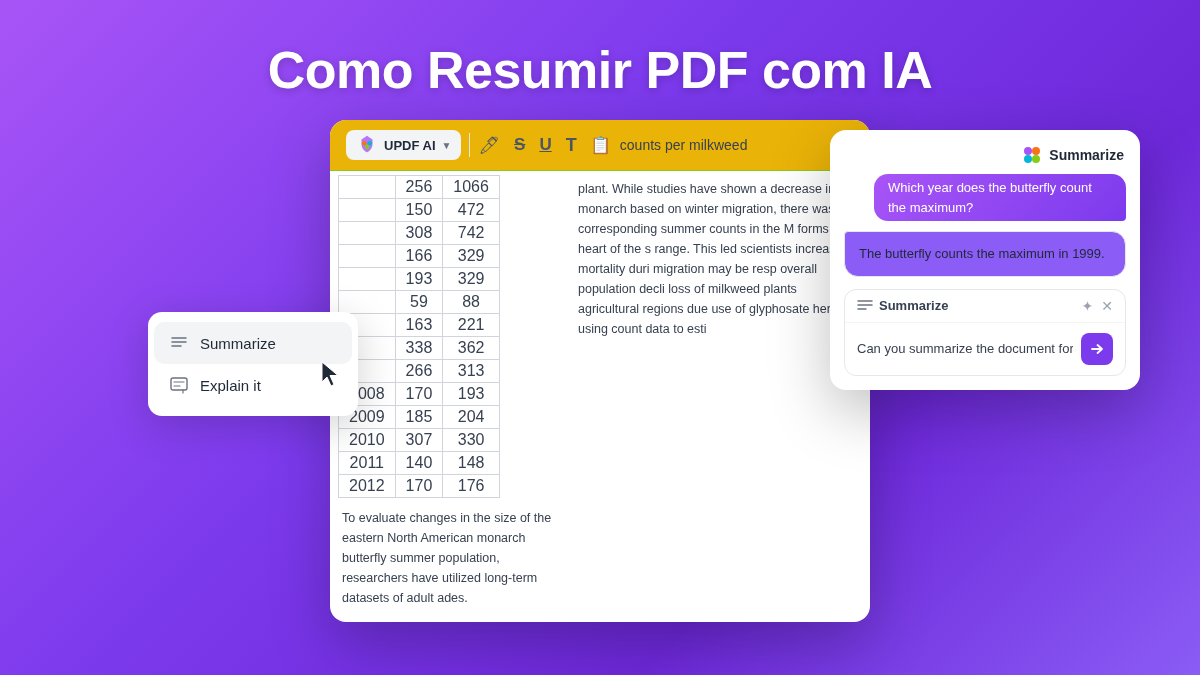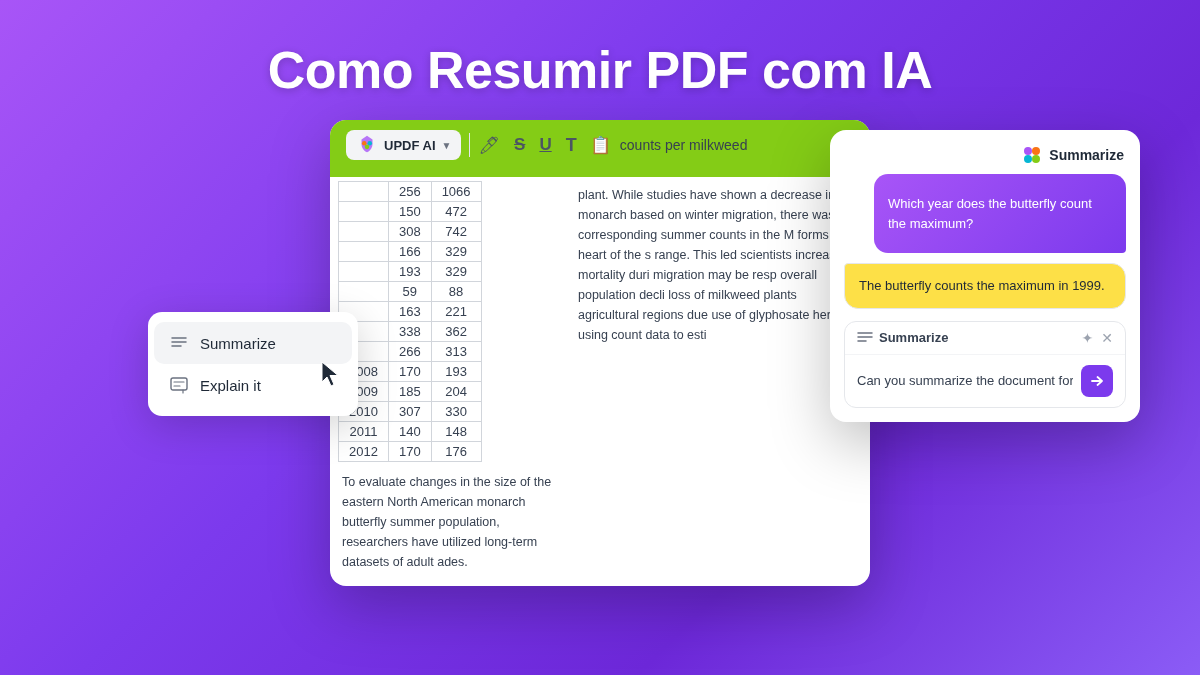--- a/index.html
+++ b/index.html
@@ -45,23 +45,23 @@
       box-shadow: 0 20px 60px rgba(0,0,0,0.25);
       overflow: hidden;
       position: relative;
       z-index: 2;
     }
 
     .pdf-toolbar {
       display: flex;
       align-items: center;
       padding: 10px 16px;
-      border-bottom: 7px solid #84cc16;
+      border-bottom: 1px solid #84cc16;
       gap: 8px;
-      background: #84cc16;
+      background: #eab308;
     }
 
     .updf-logo {
       display: flex;
       align-items: center;
       gap: 6px;
       background: #f3f4f6;
       border-radius: 8px;
       padding: 4px 10px;
       cursor: pointer;
@@ -110,21 +110,21 @@
     }
 
     
     .table-area {
       padding: 4px 8px;
       flex: 0 0 auto;
     }
 
     .data-table {
       border-collapse: collapse;
-      font-size: 13px;
+      font-size: 16px;
       color: #374151;
     }
 
     .data-table td {
       border: 1px solid #d1d5db;
       padding: 2px 10px;
       text-align: center;
     }
 
     
@@ -205,37 +205,37 @@
     }
 
     .chat-body {
       padding: 0 14px 10px;
     }
 
     
     .user-bubble {
       background: linear-gradient(135deg, #a855f7, #7c3aed);
       border-radius: 14px 14px 4px 14px;
-      padding: 20px 14px;
+      padding: 4px 14px;
       color: white;
       font-size: 13px;
       line-height: 1.5;
       margin-bottom: 10px;
       margin-left: 30px;
     }
 
     .ai-disclaimer {
       font-size: 11px;
       color: #9ca3af;
       margin-bottom: 8px;
     }
 
     
     .ai-bubble {
-      background: #fde047;
+      background: #8b5cf6;
       border: 1px solid #e5e7eb;
       border-radius: 4px 14px 14px 14px;
       padding: 12px 14px;
       font-size: 13px;
       color: #1f2937;
       line-height: 1.5;
       margin-bottom: 12px;
     }
 
     

